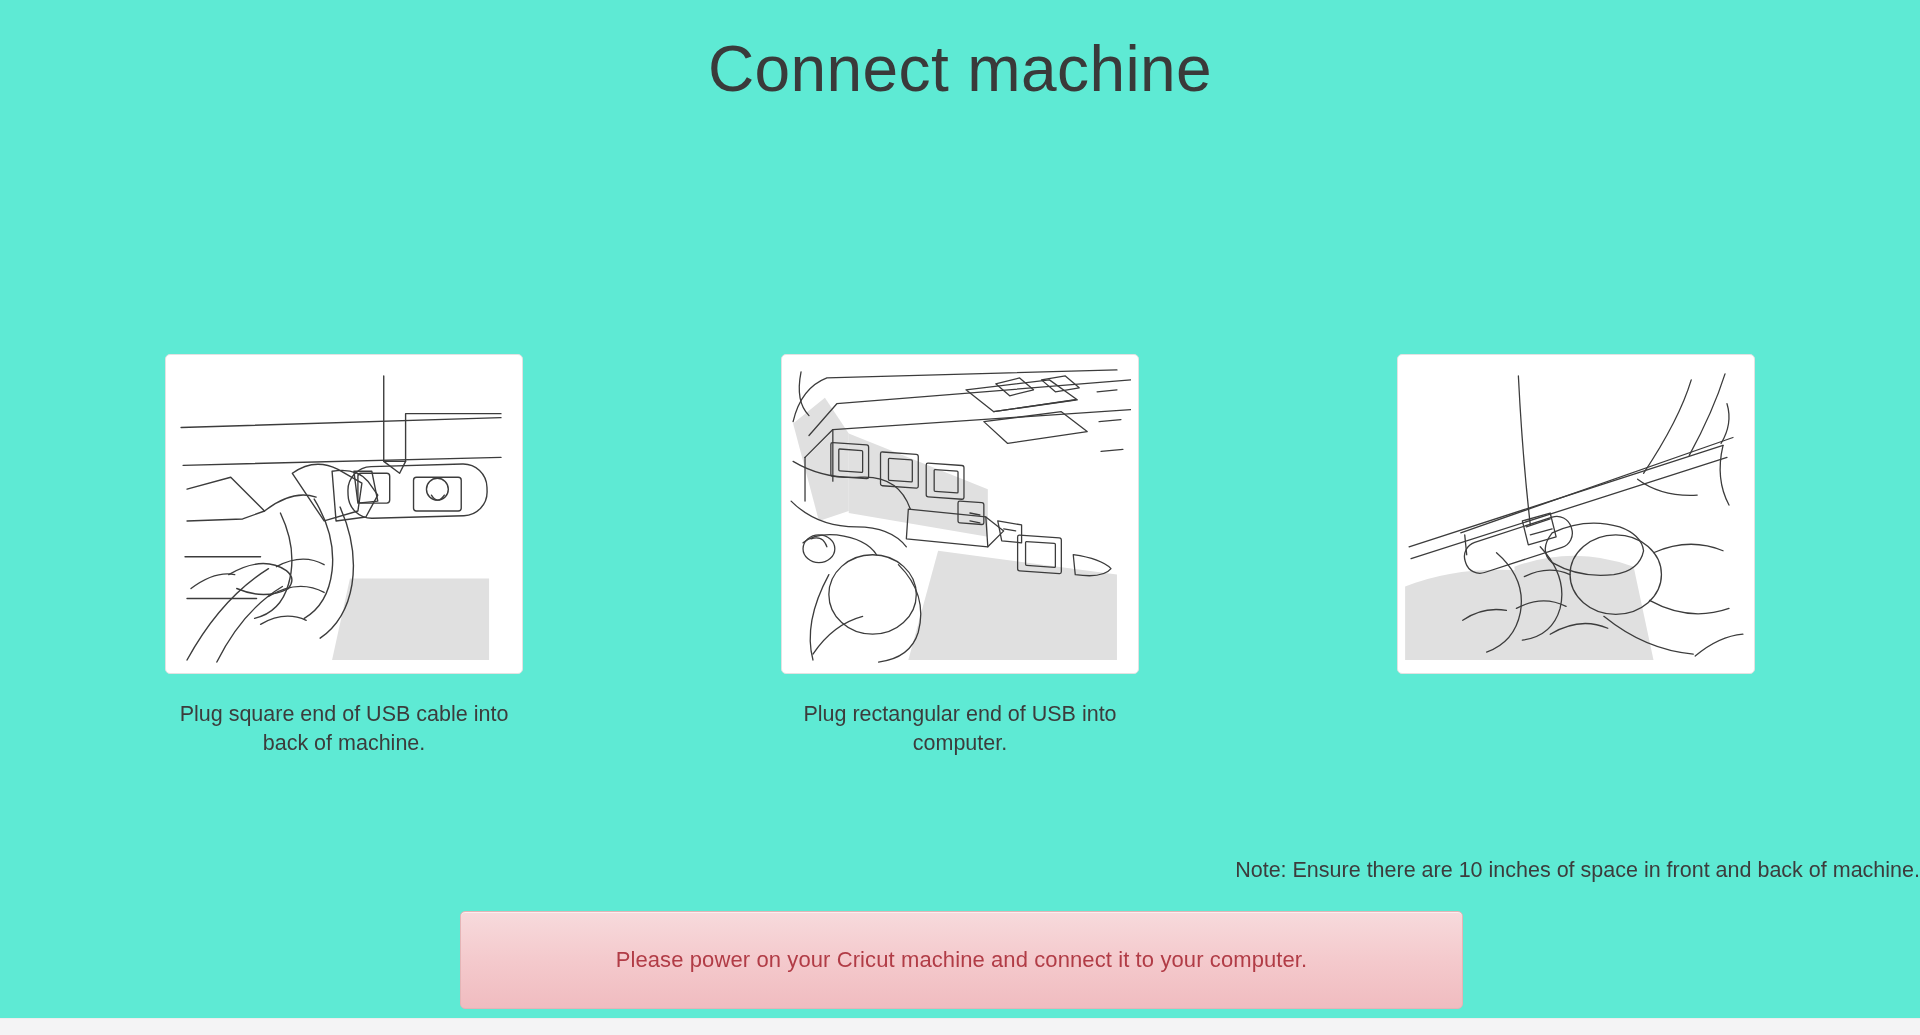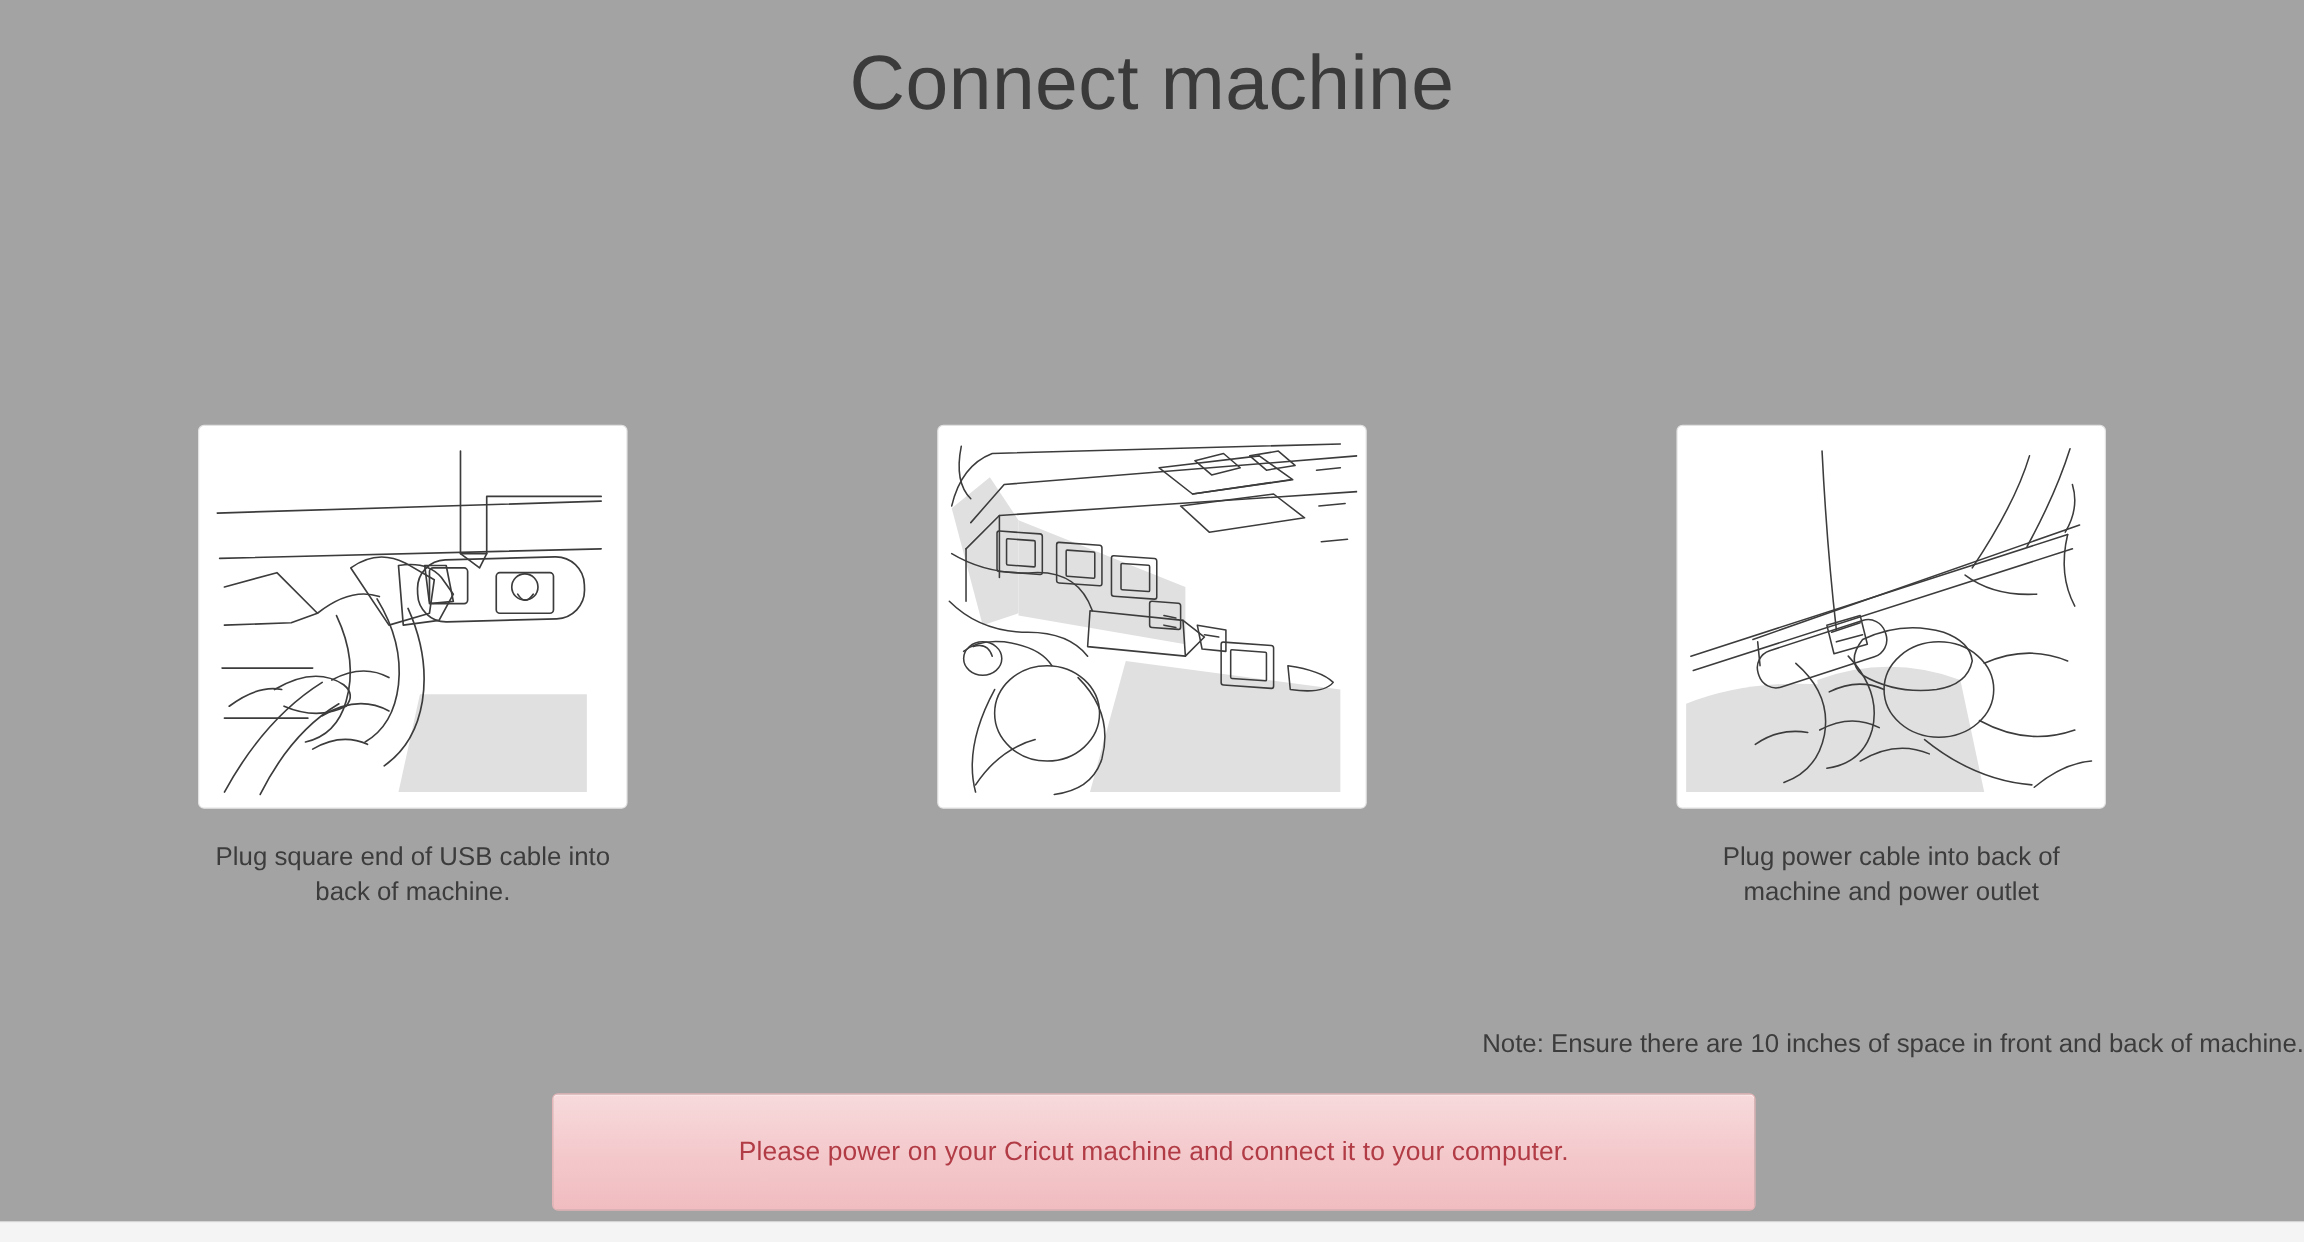--- a/index.html
+++ b/index.html
@@ -9,21 +9,21 @@
     height: 1035px;
     background: #ffffff;
     font-family: "Liberation Sans", sans-serif;
     overflow: hidden;
   }
 
   .page {
     position: relative;
     width: 1920px;
     height: 1035px;
-    background: #a3a3a3;
+    background: #5eead4;
   }
 
   
   .page-title {
     position: absolute;
     top: 32px;
     left: 0;
     width: 1920px;
     text-align: center;
     font-size: 64px;
@@ -217,20 +217,21 @@
             <path d="M14 182 q12 -10 34 -8 q30 4 40 20"></path>
             <ellipse cx="30" cy="188" rx="16" ry="14"></ellipse>
             <path d="M22 178 q12 -4 16 8"></path>
             <ellipse cx="84" cy="234" rx="44" ry="40"></ellipse>
             <path d="M40 214 q-26 48 -16 86"></path>
             <path d="M110 204 q30 30 20 68 q-8 26 -40 30"></path>
             <path d="M24 294 q20 -30 50 -38"></path>
           </g>
         </svg>
       </div>
+      <div class="step-caption">Plug rectangular end of USB into computer.</div>
     </div>
 
     <div class="step">
       <div class="step-figure">
         <svg viewBox="0 0 344 306" xmlns="http://www.w3.org/2000/svg">
           <g fill="none" stroke="#3c3c3c" stroke-width="1.3" stroke-linejoin="round" stroke-linecap="round">
             <path d="M0 226 q60 -24 140 -14 L210 300 L0 300 Z" fill="#e0e0e0" stroke="none"></path>
             <path d="M110 206 q60 -22 120 0 L250 300 L120 300 Z" fill="#e0e0e0" stroke="none"></path>
             <path d="M114 14 q4 80 12 150"></path>
             <path d="M4 186 L320 84"></path>
@@ -254,21 +255,20 @@
             <path d="M246 240 q40 22 80 8"></path>
             <path d="M200 256 q42 34 90 38"></path>
             <path d="M292 296 q24 -20 48 -22"></path>
             <path d="M120 216 q24 -12 46 -2"></path>
             <path d="M112 248 q26 -14 50 -2"></path>
             <path d="M146 274 q30 -18 58 -6"></path>
             <path d="M58 260 q20 -14 44 -10"></path>
           </g>
         </svg>
       </div>
-      <div class="step-caption">Plug power cable into back of machine and power outlet</div>
     </div>
 
 
   </div>
 
   <div class="note">Note: Ensure there are 10 inches of space in front and back of machine.</div>
 
   <div class="alert">
     <span class="alert-text">Please power on your Cricut machine and connect it to your computer.</span>
   </div>

